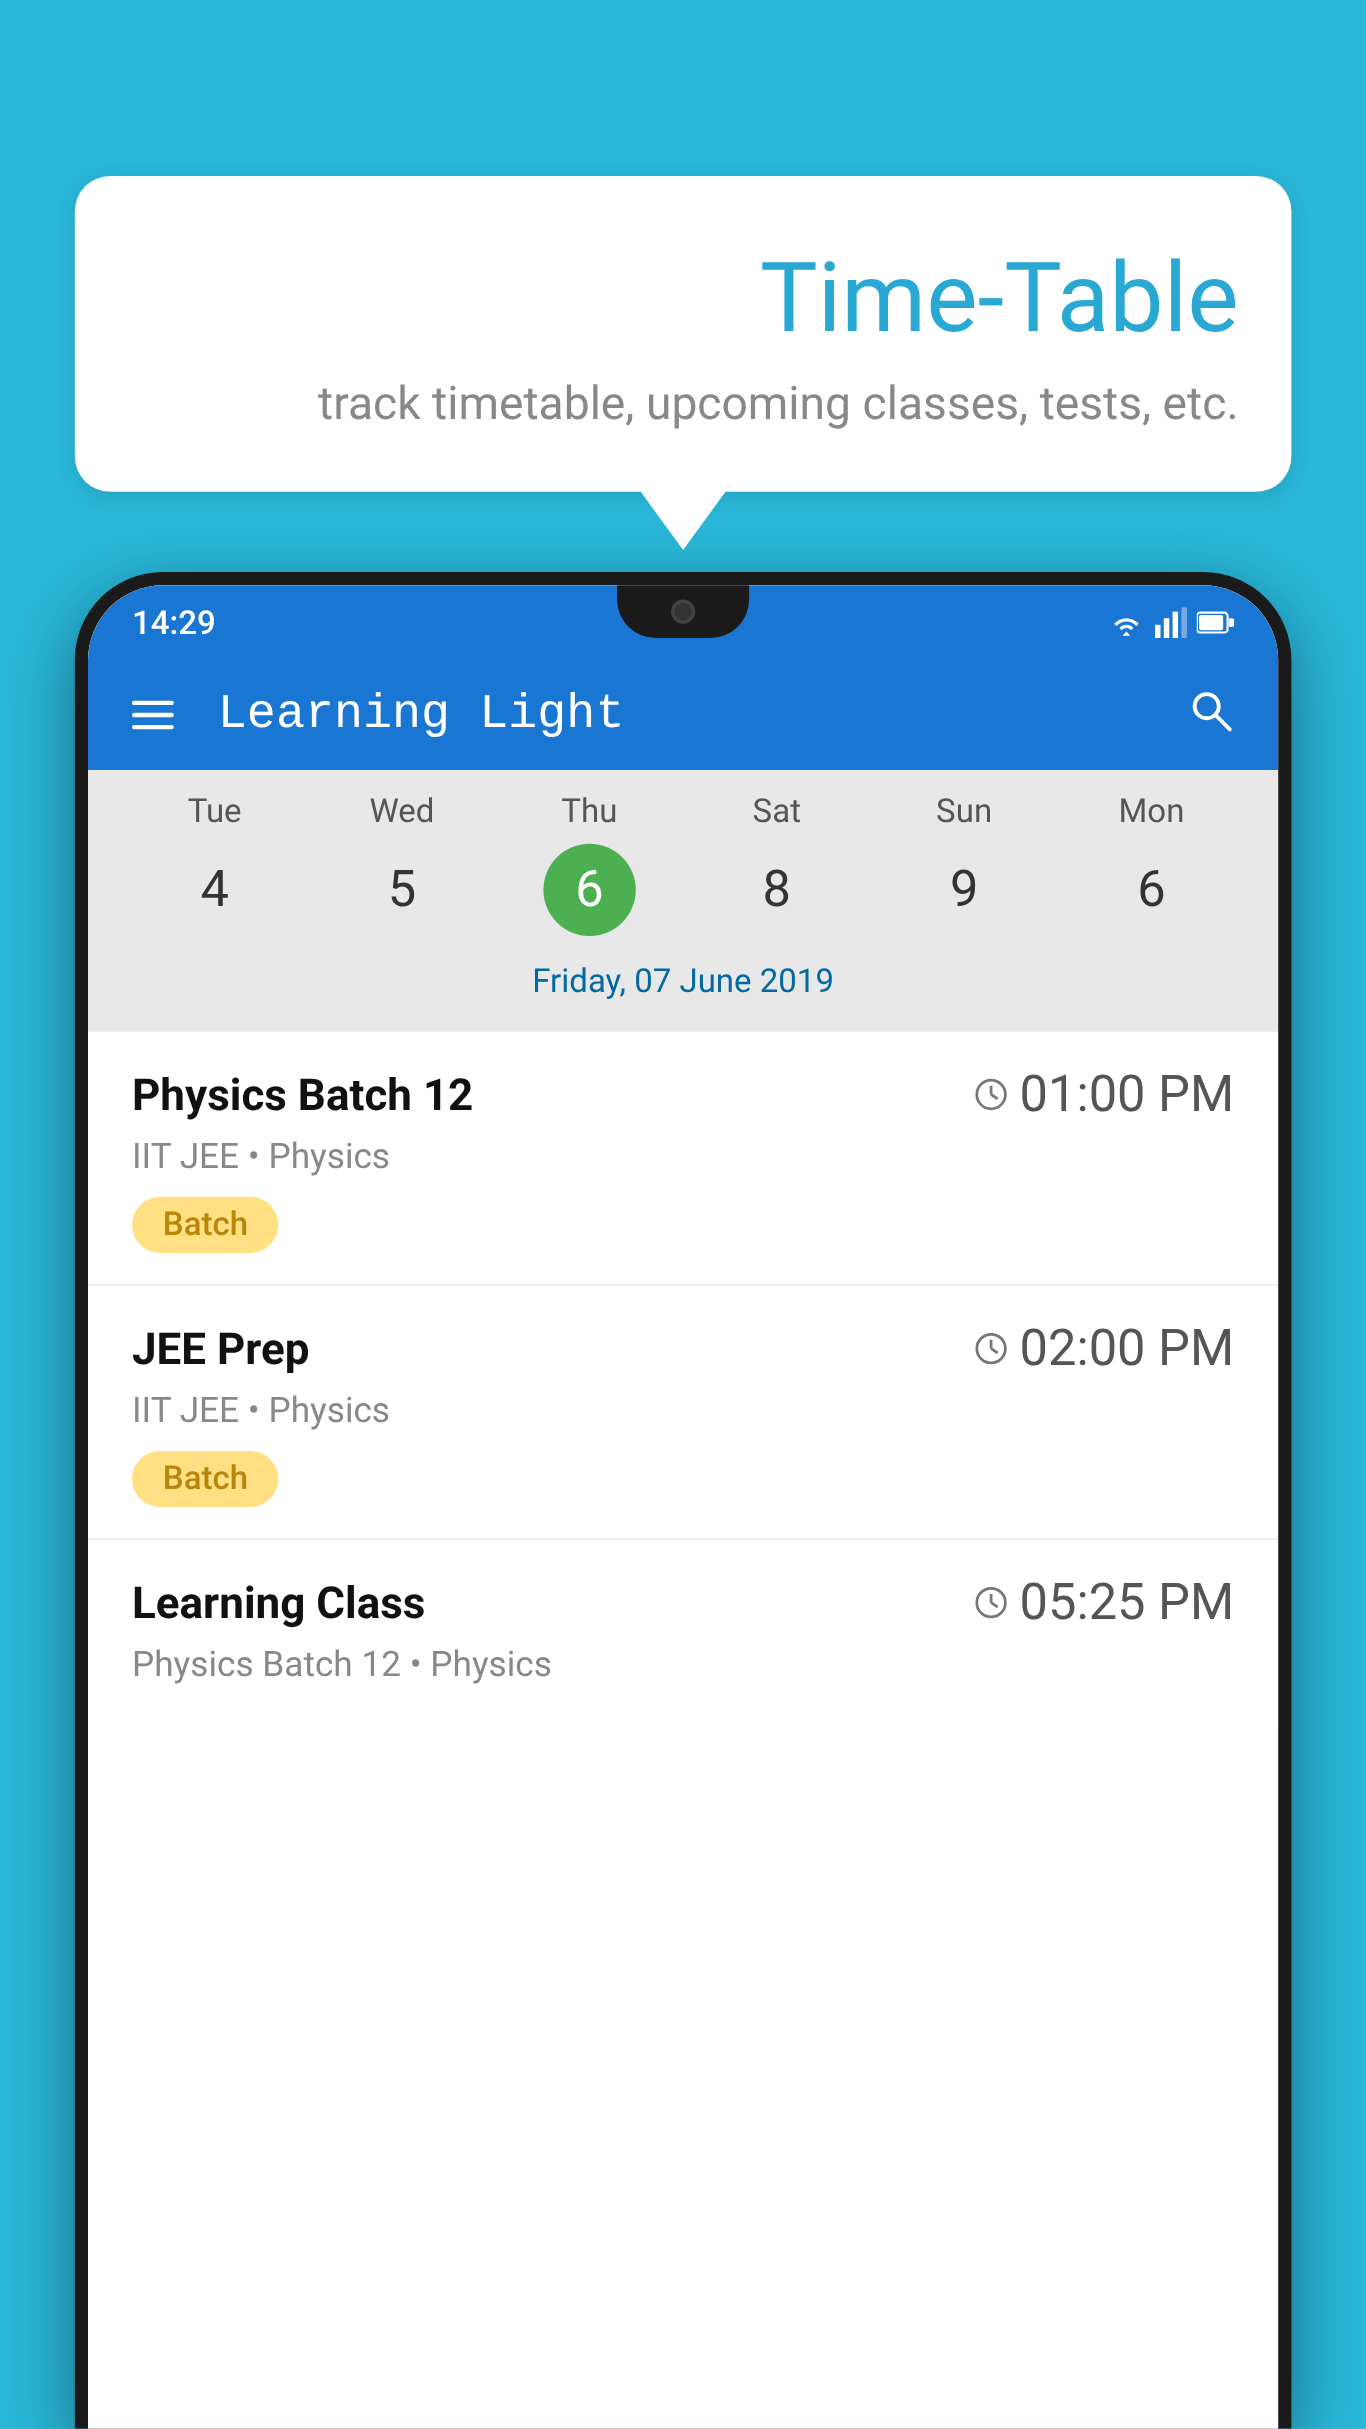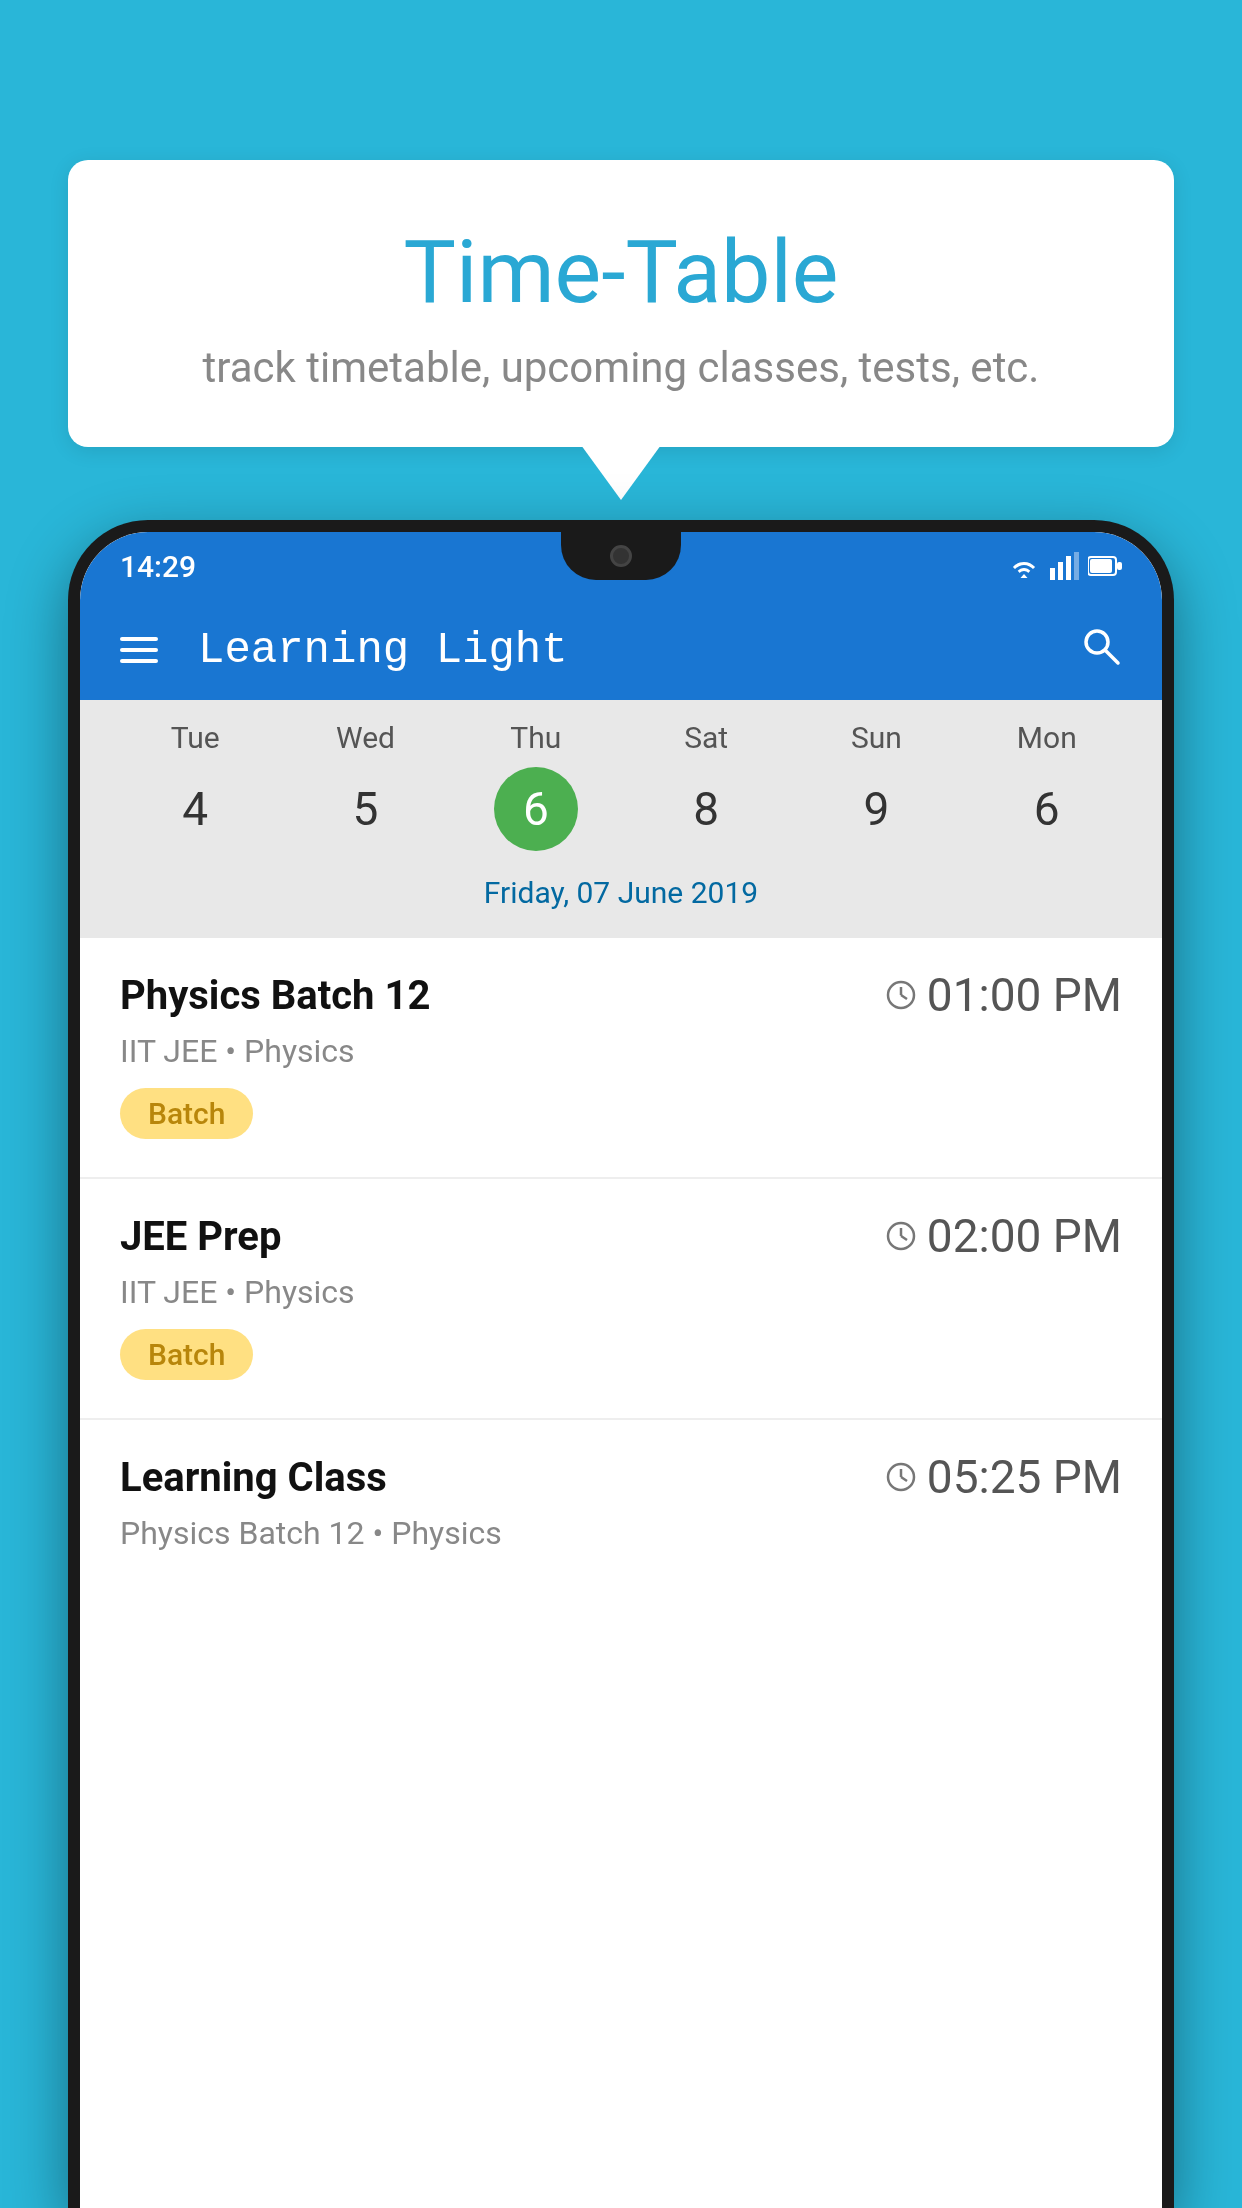--- a/index.html
+++ b/index.html
@@ -19,23 +19,23 @@
       top: 160px;
       left: 68px;
       right: 68px;
       display: flex;
       flex-direction: column;
       align-items: center;
     }
 
     .speech-bubble {
       background: white;
-      border-radius: 20px;
-      padding: 60px 100px 55px;
-      text-align: center;
+      border-radius: 32px;
+      padding: 60px 48px 55px;
+      text-align: right;
       width: 100%;
       box-shadow: 0 4px 20px rgba(0,0,0,0.1);
     }
 
     .speech-bubble-title {
       font-size: 88px;
       font-weight: 400;
       color: #2aa8d4;
       margin-bottom: 20px;
     }
@@ -220,21 +220,21 @@
 
     
     .class-list {
       flex: 1;
       overflow: hidden;
       background: white;
     }
 
     .class-item {
       background: white;
-      padding: 30px 40px 38px;
+      padding: 30px 40px 28px;
       border-bottom: 2px solid #eee;
     }
 
     .class-item-header {
       display: flex;
       justify-content: space-between;
       align-items: center;
       margin-bottom: 10px;
     }
 

